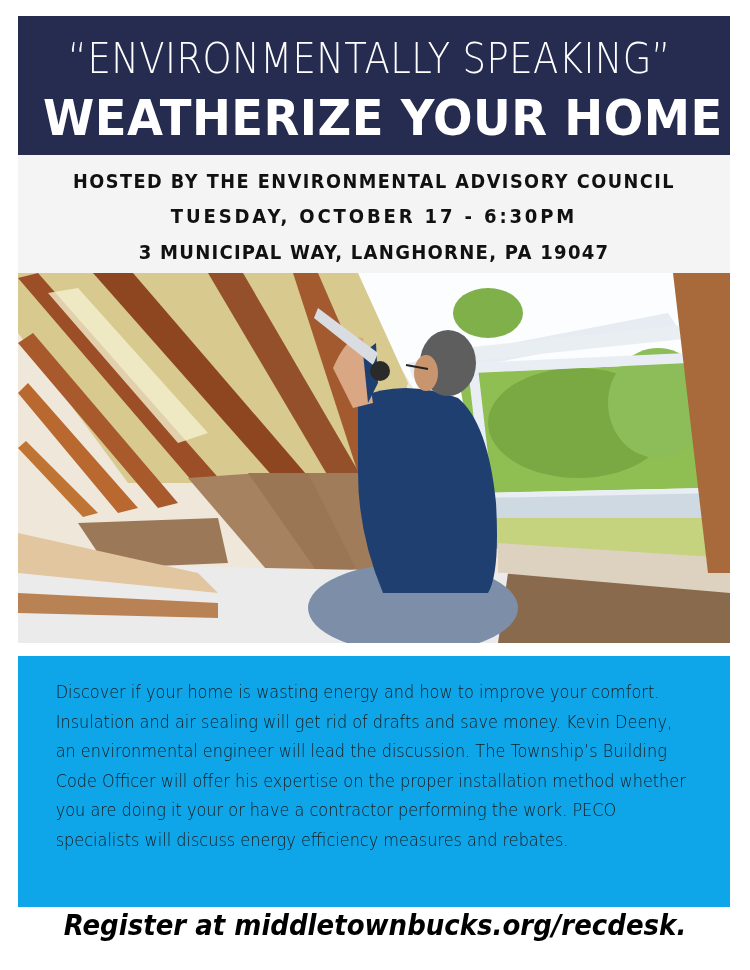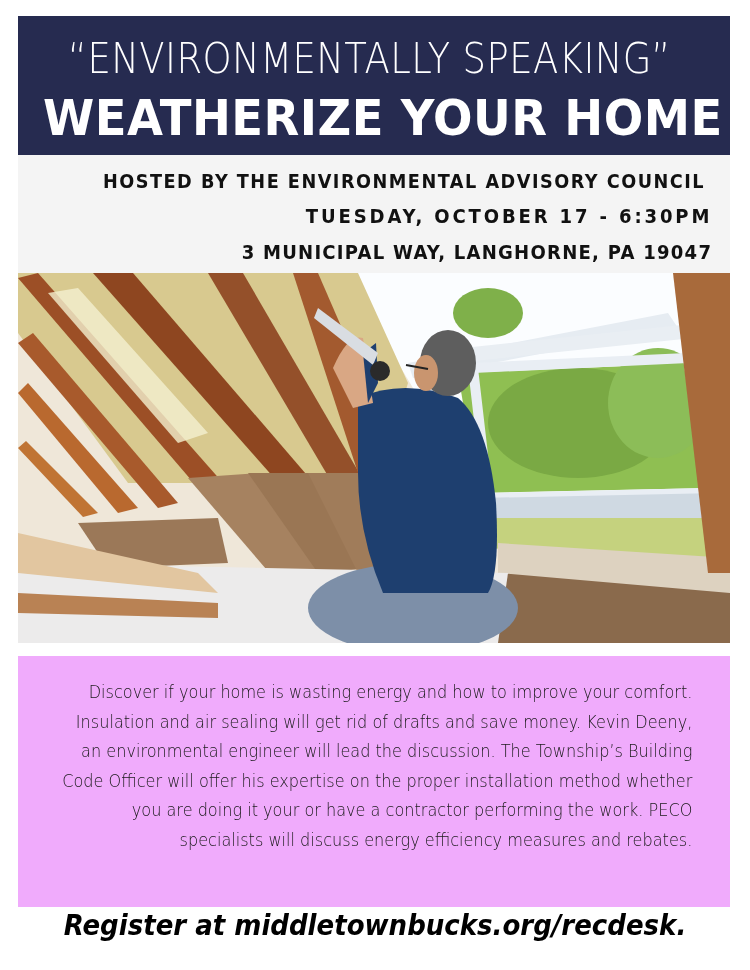--- a/index.html
+++ b/index.html
@@ -21,40 +21,40 @@
     }
     .banner .title {
       position: absolute; left: 0; right: 0; top: 72px;
       font-family: "DejaVu Sans", sans-serif; font-weight: 700;
       font-size: 50px; line-height: 60px; letter-spacing: 0.5px;
       transform: scaleX(0.93); transform-origin: center;
       white-space: nowrap;
     }
     .info {
       position: absolute; left: 18px; top: 155px; width: 712px; height: 118px;
-      background: #f4f4f4; text-align: right; color: #111111;
+      background: #f4f4f4; text-align: center; color: #111111;
     }
     .info div {
       position: absolute; left: 0; right: 0;
       font-family: "DejaVu Sans", sans-serif; font-weight: 700;
       font-size: 19px; line-height: 24px; white-space: nowrap;
     }
     .info .host { top: 14px; letter-spacing: 1.6px; transform: scaleX(0.93); }
     .info .date { top: 49px; letter-spacing: 3px; transform: scaleX(0.95); }
     .info .addr { top: 85px; letter-spacing: 1.3px; transform: scaleX(0.95); }
 
     .photo {
       position: absolute; left: 18px; top: 273px; width: 712px; height: 370px;
       overflow: hidden; background: #e8e2d8;
     }
     .photo svg { display: block; }
 
     .desc {
       position: absolute; left: 18px; top: 656px; width: 712px; height: 251px;
-      background: #f0abfc; color: #1a1a1a; text-align: right;
+      background: #0ea5e9; color: #1a1a1a; text-align: left;
     }
     .desc p {
       margin: 0; position: absolute; left: 10px; right: 10px; top: 22px;
       font-family: "DejaVu Sans", sans-serif; font-weight: 300;
       font-size: 17.5px; line-height: 29.5px;
       transform: scaleX(0.92); transform-origin: center top;
     }
     .register {
       position: absolute; left: 0; right: 0; top: 906px; text-align: center;
       font-family: "DejaVu Sans", sans-serif; font-weight: 700; font-style: italic;

